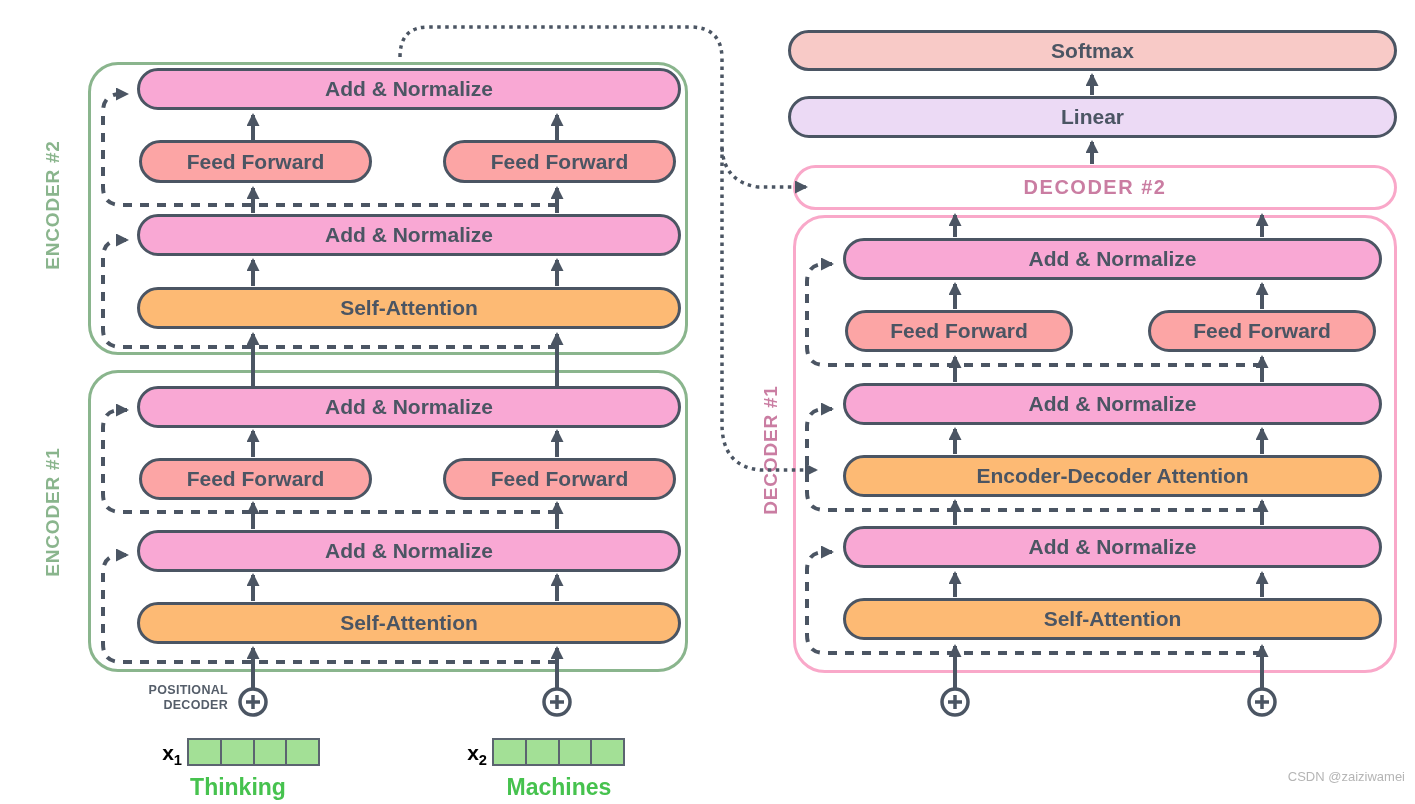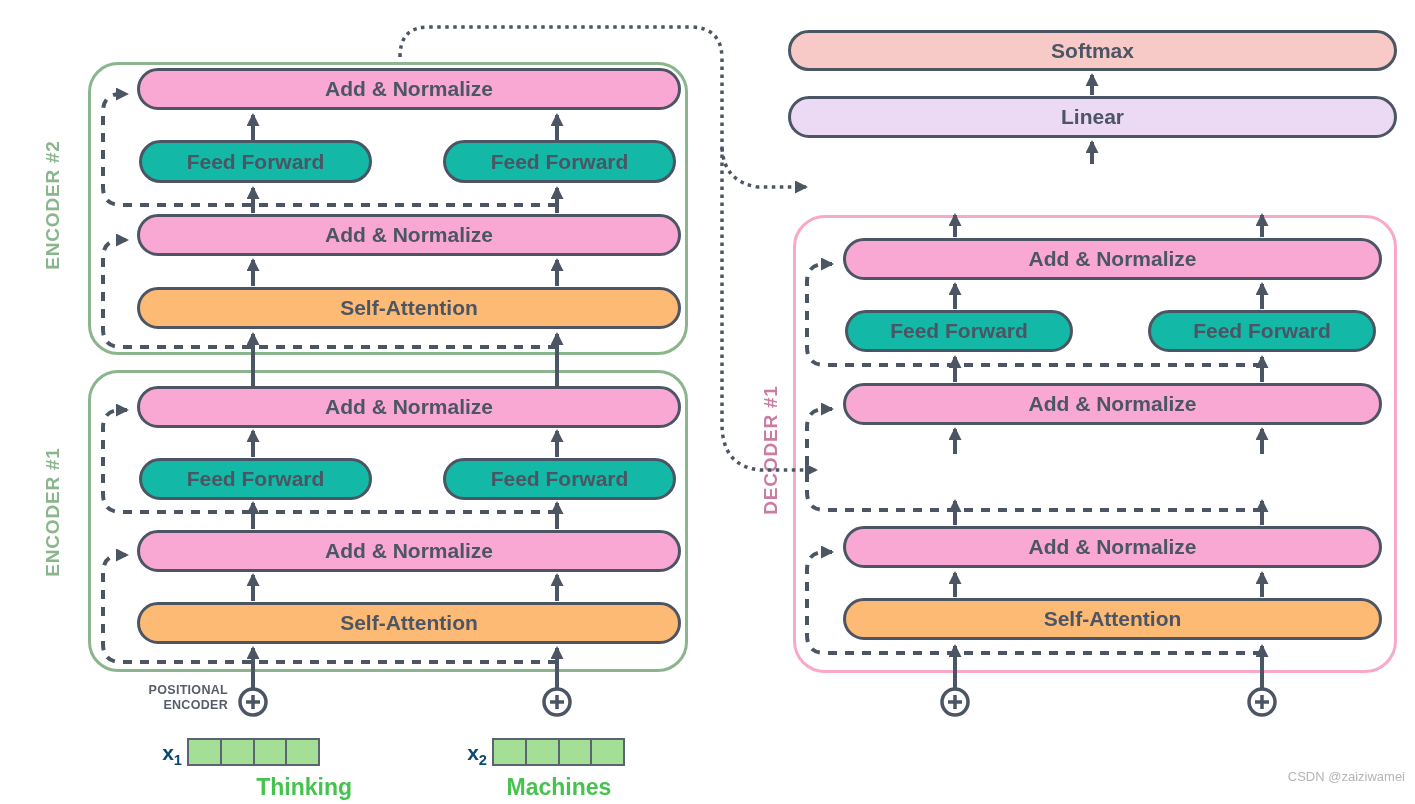--- a/index.html
+++ b/index.html
@@ -2,37 +2,37 @@
 <html><head>
 <meta charset="utf-8">
 <style>
   html,body{margin:0;padding:0;background:#ffffff;}
   .stage{position:relative;width:1415px;height:804px;background:#ffffff;overflow:hidden;
          font-family:"Liberation Sans","DejaVu Sans",sans-serif;}
   .pill{position:absolute;box-sizing:border-box;border:3.5px solid #4b5563;border-radius:26px;
         display:flex;align-items:center;justify-content:center;
         font-size:21px;font-weight:600;color:#4b5563;white-space:nowrap;}
   .fill-green{background:#f9a8d4;}
-  .fill-blue{background:#14b8a6;}
+  .fill-blue{background:#fca5a5;}
   .fill-orange{background:#fdba74;}
   .fill-salmon{background:#f8cac7;}
   .fill-purple{background:#ecdaf5;}
   .frame{position:absolute;box-sizing:border-box;background:transparent;}
   .frame-green{border:3px solid #8ab58d;border-radius:30px;}
   .frame-pink{border:3.5px solid #f9a8c9;border-radius:32px;}
   .dec2-pill{background:#ffffff;border:3.5px solid #f9a8c9;color:#ca7da2;
              letter-spacing:1.5px;font-size:20px;font-weight:700;}
   .rot-label{position:absolute;white-space:nowrap;font-size:19px;font-weight:700;letter-spacing:0.8px;
              transform:translate(-50%,-50%) rotate(-90deg);}
   .rot-green{color:#8ab58d;}
   .rot-pink{color:#ca7da2;}
   .wires{position:absolute;left:0;top:0;pointer-events:none;}
   .posenc{position:absolute;left:118px;top:683px;width:110px;text-align:right;
           font-size:12.5px;font-weight:700;color:#555e6a;line-height:14.5px;letter-spacing:0.3px;}
-  .xlabel{position:absolute;width:50px;text-align:right;font-size:21px;font-weight:700;color:#0c4a6e;}
+  .xlabel{position:absolute;width:50px;text-align:right;font-size:21px;font-weight:700;color:#000000;}
   .xlabel sub{font-size:70%;}
   .vector{position:absolute;box-sizing:border-box;width:133px;height:28px;border:2px solid #5b6470;
           display:flex;background:#a3e096;}
   .vector .cell{flex:1;border-right:2px solid #5b6470;}
   .vector .cell:last-child{border-right:none;}
   .word{position:absolute;width:160px;text-align:center;font-size:23px;font-weight:700;color:#46c24e;}
   .watermark{position:absolute;left:1235px;top:769px;width:170px;text-align:right;
              font-size:13px;color:#b5b5b5;font-weight:400;}
 </style>
 </head>
@@ -55,41 +55,43 @@
   <div class="pill fill-orange" style="left:137px;top:287px;width:544px;height:42px;">Self-Attention</div>
 
   <div class="pill fill-green" style="left:137px;top:386px;width:544px;height:42px;">Add &amp; Normalize</div>
   <div class="pill fill-blue" style="left:139px;top:458px;width:233px;height:42px;">Feed Forward</div>
   <div class="pill fill-blue" style="left:443px;top:458px;width:233px;height:42px;">Feed Forward</div>
   <div class="pill fill-green" style="left:137px;top:530px;width:544px;height:42px;">Add &amp; Normalize</div>
   <div class="pill fill-orange" style="left:137px;top:602px;width:544px;height:42px;">Self-Attention</div>
 
   <div class="pill fill-purple" style="left:788px;top:96px;width:609px;height:42px;">Linear</div>
   <div class="pill fill-salmon" style="left:788px;top:30px;width:609px;height:41px;">Softmax</div>
+  <div class="pill dec2-pill" style="left:793px;top:165px;width:604px;height:45px;">DECODER #2</div>
 
   <div class="pill fill-green" style="left:843px;top:238px;width:539px;height:42px;">Add &amp; Normalize</div>
   <div class="pill fill-blue" style="left:845px;top:310px;width:228px;height:42px;">Feed Forward</div>
   <div class="pill fill-blue" style="left:1148px;top:310px;width:228px;height:42px;">Feed Forward</div>
   <div class="pill fill-green" style="left:843px;top:383px;width:539px;height:42px;">Add &amp; Normalize</div>
+  <div class="pill fill-orange" style="left:843px;top:455px;width:539px;height:42px;">Encoder-Decoder Attention</div>
   <div class="pill fill-green" style="left:843px;top:526px;width:539px;height:42px;">Add &amp; Normalize</div>
   <div class="pill fill-orange" style="left:843px;top:598px;width:539px;height:42px;">Self-Attention</div>
 
   <div class="posenc">
     <div>POSITIONAL</div>
-    <div>ENCODER</div>
+    <div>DECODER</div>
   </div>
 
   <div class="xlabel" style="left:132px;top:741px;"><span>x</span><sub>1</sub></div>
   <div class="vector" style="left:187px;top:738px;">
     <div class="cell"></div>
       <div class="cell"></div>
       <div class="cell"></div>
       <div class="cell"></div>
   </div>
-  <div class="word" style="left:192px;top:774px;text-align:right;">Thinking</div>
+  <div class="word" style="left:158px;top:774px;">Thinking</div>
 
   <div class="xlabel" style="left:437px;top:741px;"><span>x</span><sub>2</sub></div>
   <div class="vector" style="left:492px;top:738px;">
     <div class="cell"></div>
       <div class="cell"></div>
       <div class="cell"></div>
       <div class="cell"></div>
   </div>
   <div class="word" style="left:479px;top:774px;">Machines</div>
 

